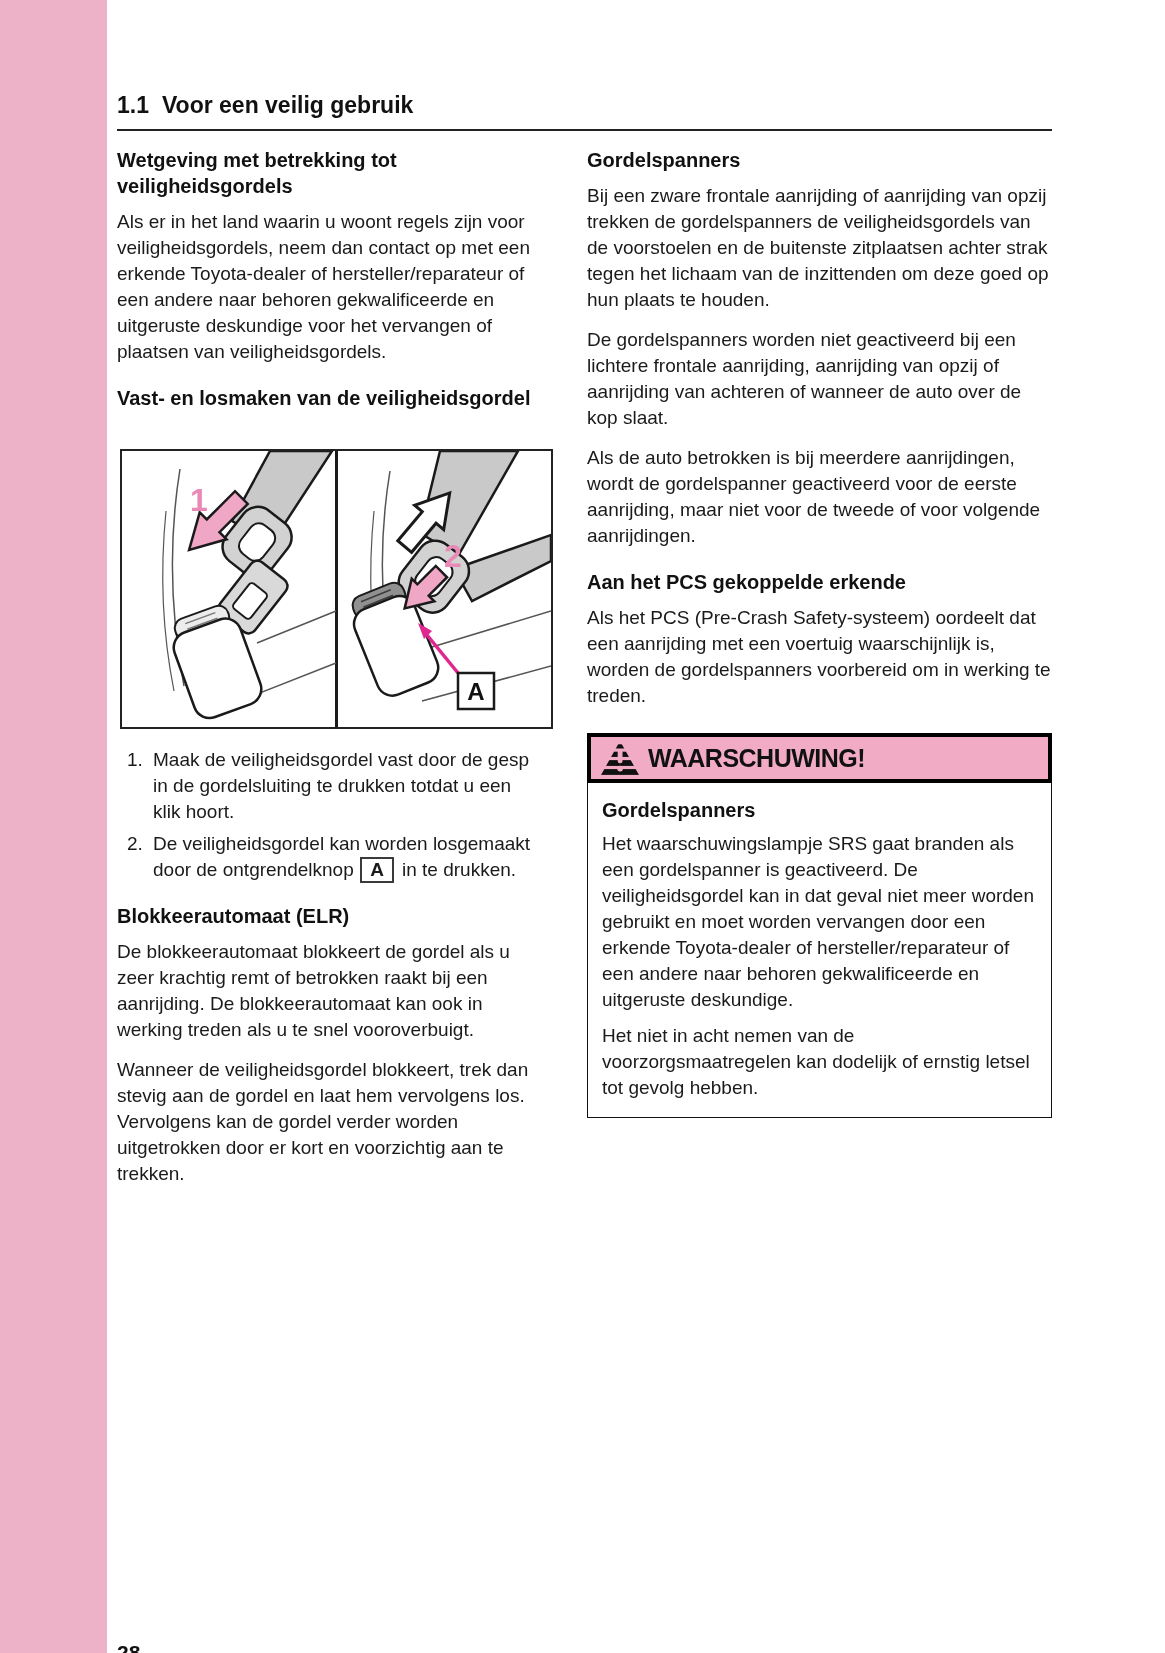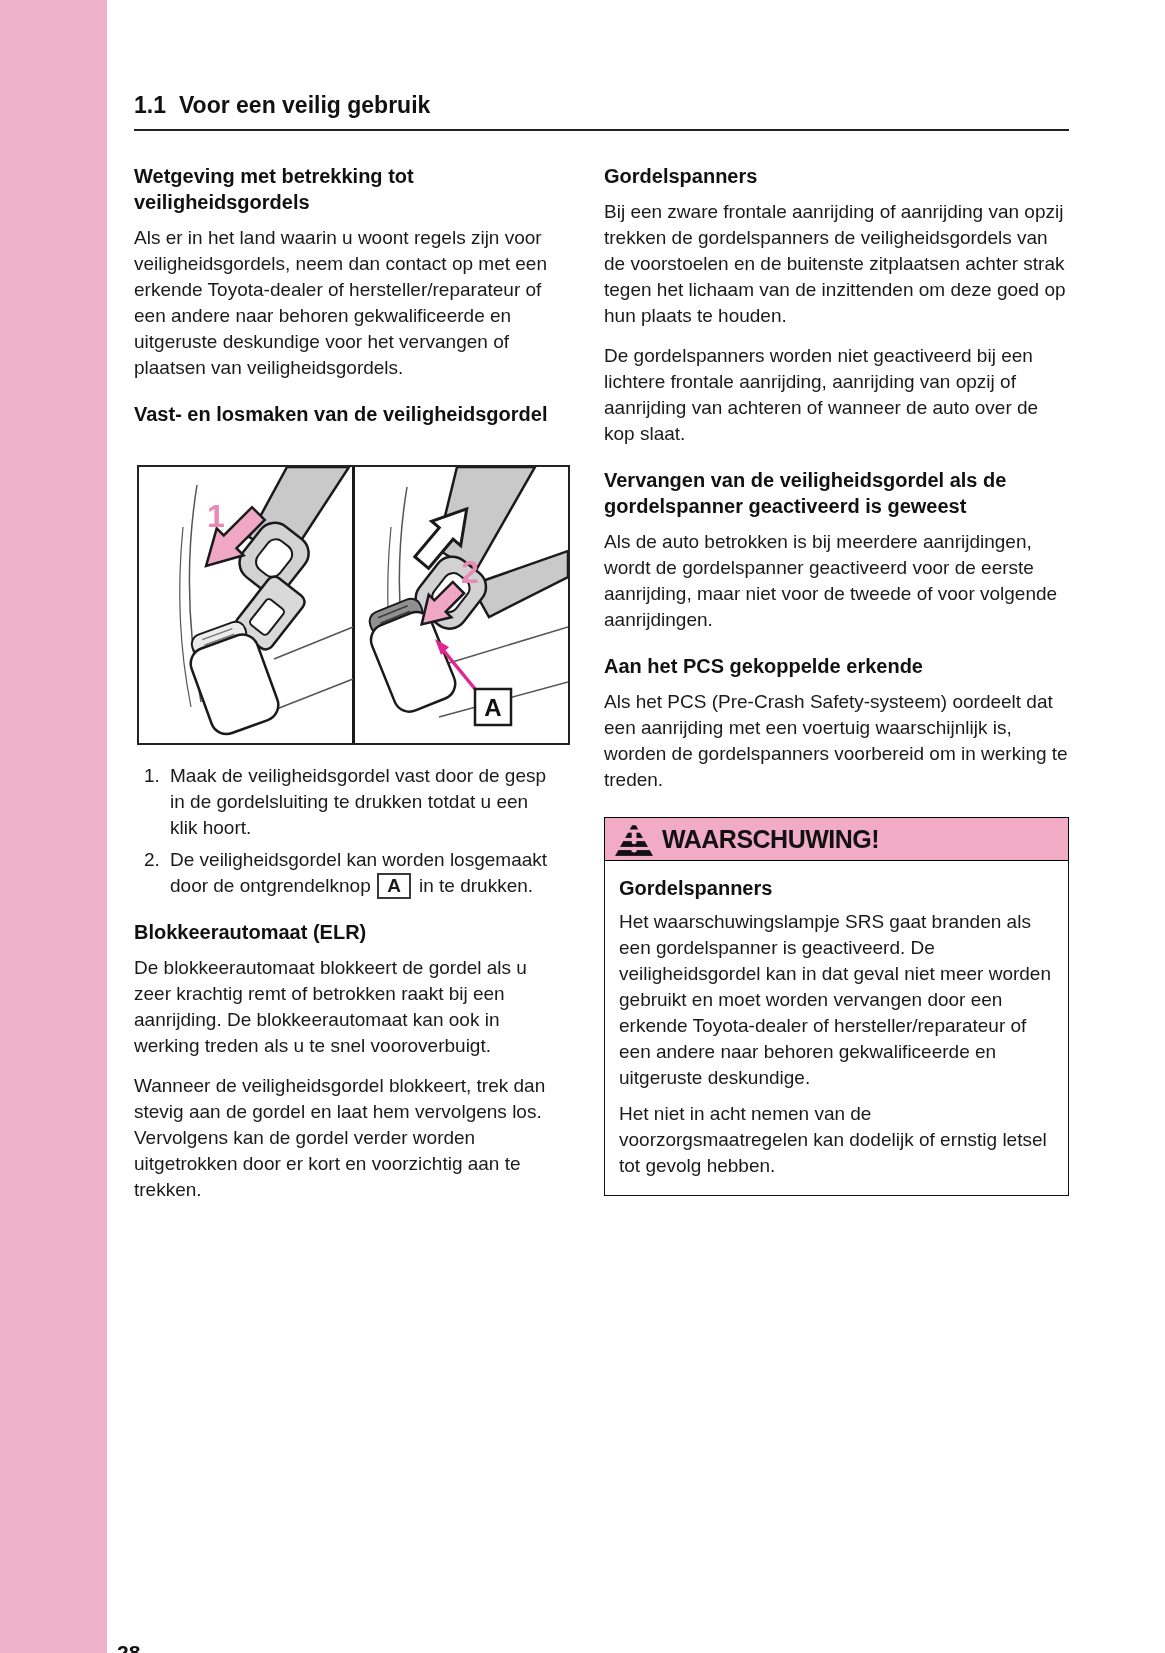--- a/index.html
+++ b/index.html
@@ -1,45 +1,45 @@
 <!DOCTYPE html>
 <html><head>
 <meta charset="utf-8">
 <style>
   html,body{margin:0;padding:0;background:#fff;}
   .page{
     position:relative;width:1165px;height:1653px;background:#ffffff;overflow:hidden;
     font-family:"Liberation Sans","DejaVu Sans",sans-serif;color:#1a1a1a;
   }
   .edge-band{position:absolute;left:0;top:0;width:107px;height:1653px;background:#eeb2c8;}
-  .content{position:absolute;left:134px;top:92px;width:935px;}
+  .content{position:absolute;left:117px;top:92px;width:935px;}
   h1{font-size:23px;line-height:26px;font-weight:bold;color:#111;margin:0;
      padding-bottom:11px;border-bottom:2px solid #222;}
   h1 .secnum{margin-right:13px;}
   .cols{display:flex;gap:37px;}
   .col-left{width:433px;}
   .col-right{width:465px;}
   h2{font-size:20px;line-height:26px;font-weight:bold;color:#111;margin:20px 0 10px 0;}
-  .cols h2:first-child{margin-top:32px;}
+  .cols h2:first-child{margin-top:16px;}
   p{font-size:19px;line-height:26px;margin:0 0 14px 0;}
   .col-left p, .col-left h2{padding-right:18px;}
   
   .fig{box-sizing:border-box;width:433px;height:280px;border:2px solid #222;
        margin:38px 0 18px 3px;background:#fff;}
   
   .steps{margin:0 0 8px 0;padding:0 10px 0 10px;list-style:none;}
   .steps li{display:flex;font-size:19px;line-height:26px;margin:0 0 6px 0;}
   .steps .num{flex:0 0 26px;}
   .steps .txt{flex:1;}
   .a-badge{display:inline-block;min-width:24px;text-align:center;border:2px solid #3a3a3a;
            font-weight:bold;line-height:22px;padding:0 3px;margin:0 8px 0 1px;background:#fff;}
   
   .warning{margin-top:24px;}
   .warn-head{display:flex;align-items:center;gap:9px;background:#f2abc4;
-             border:1px solid #000000;padding:4px 10px;}
+             border:4px solid #000000;padding:4px 10px;}
   .warn-title{font-size:25px;font-weight:bold;color:#111;letter-spacing:-0.5px;}
   .warn-body{border:1.5px solid #111;border-top:none;padding:10px 14px 12px 14px;}
   .warn-body h3{font-size:20px;line-height:26px;font-weight:bold;margin:4px 0 8px 0;color:#111;}
   .warn-body p{margin:0 0 10px 0;}
   .warn-body p:last-child{margin-bottom:4px;}
   .page-number{position:absolute;left:117px;top:1641px;font-size:21px;font-weight:bold;color:#111;}
 </style>
 </head>
 <body>
 
@@ -133,21 +133,20 @@
         <h2>Blokkeerautomaat (ELR)</h2>
         <p>De blokkeerautomaat blokkeert de gordel als u zeer krachtig remt of betrokken raakt bij een aanrijding. De blokkeerautomaat kan ook in werking treden als u te snel vooroverbuigt.</p>
         <p>Wanneer de veiligheidsgordel blokkeert, trek dan stevig aan de gordel en laat hem vervolgens los. Vervolgens kan de gordel verder worden uitgetrokken door er kort en voorzichtig aan te trekken.</p>
       </div>
 
       <div class="col-right">
         <h2>Gordelspanners</h2>
         <p>Bij een zware frontale aanrijding of aanrijding van opzij trekken de gordelspanners de veiligheidsgordels van de voorstoelen en de buitenste zitplaatsen achter strak tegen het lichaam van de inzittenden om deze goed op hun plaats te houden.</p>
         <p>De gordelspanners worden niet geactiveerd bij een lichtere frontale aanrijding, aanrijding van opzij of aanrijding van achteren of wanneer de auto over de kop slaat.</p>
 
-        <h2>Vervangen van de veiligheidsgordel als de gordelspanner geactiveerd is geweest</h2>
         <p>Als de auto betrokken is bij meerdere aanrijdingen, wordt de gordelspanner geactiveerd voor de eerste aanrijding, maar niet voor de tweede of voor volgende aanrijdingen.</p>
 
         <h2>Aan het PCS gekoppelde erkende</h2>
         <p>Als het PCS (Pre-Crash Safety-systeem) oordeelt dat een aanrijding met een voertuig waarschijnlijk is, worden de gordelspanners voorbereid om in werking te treden.</p>
 
         <div class="warning">
           <div class="warn-head">
             <svg width="38" height="34" viewBox="0 0 36 32">
               <defs>
                   <clipPath id="triClip">

